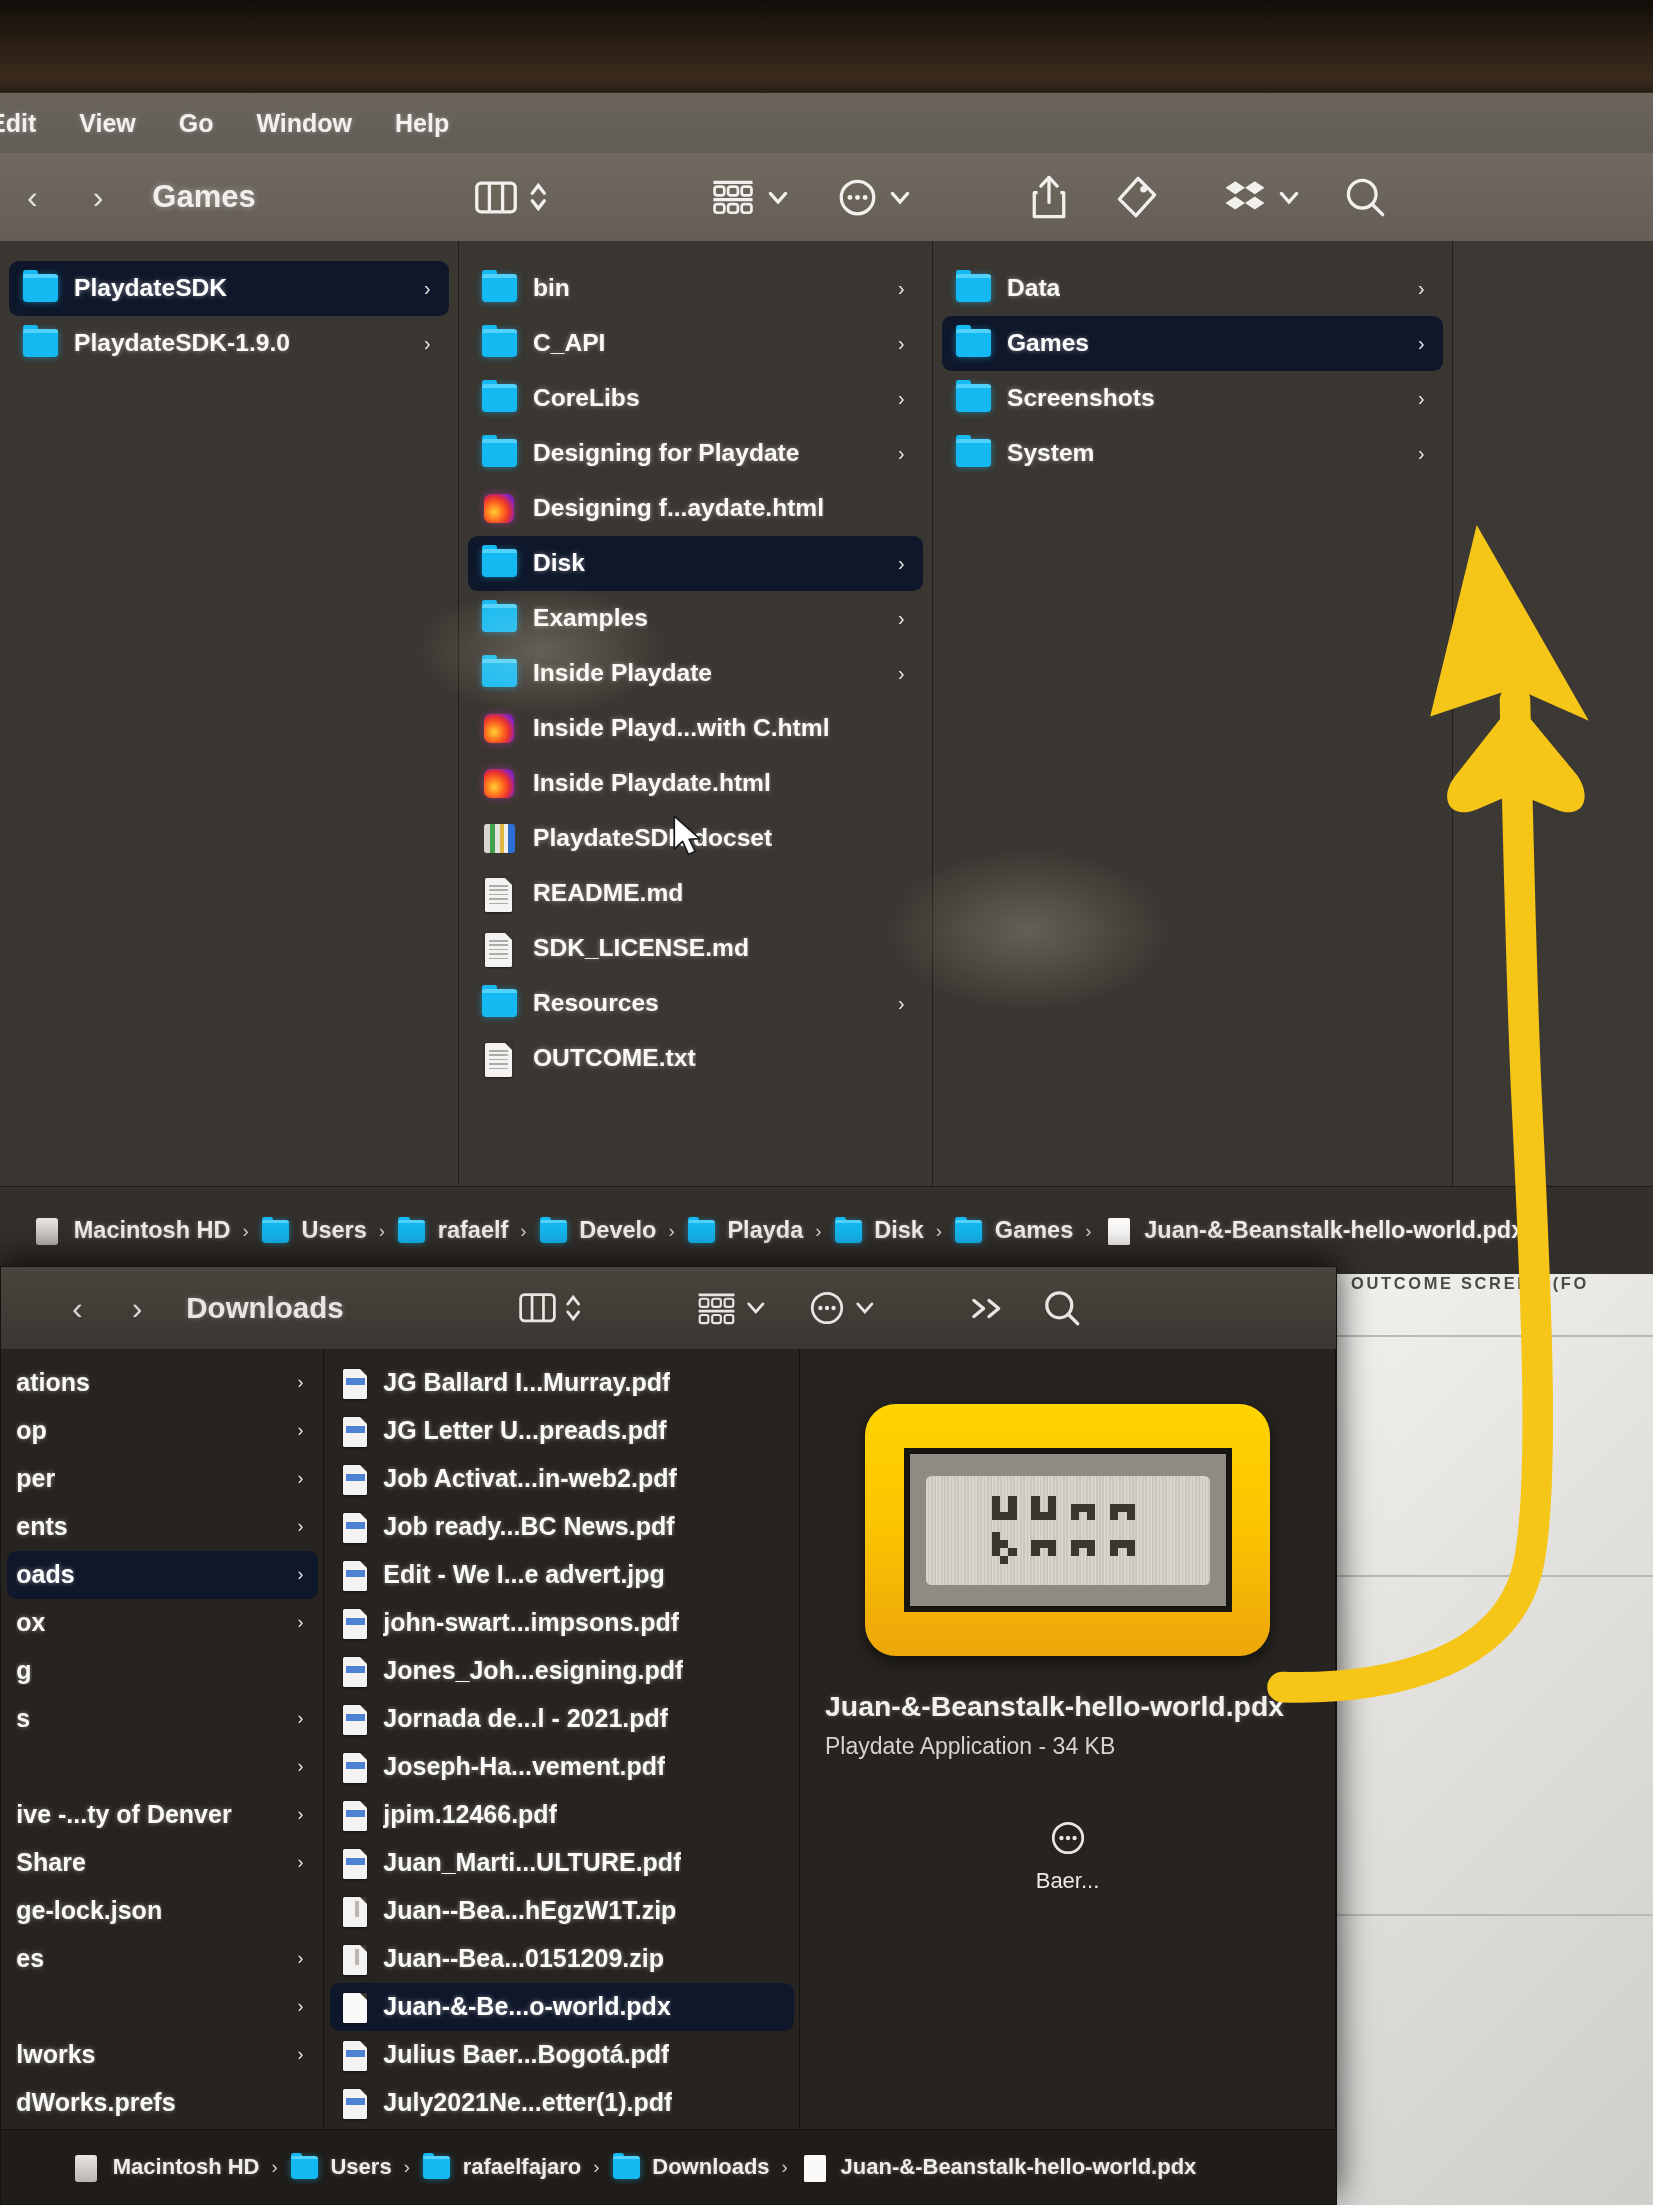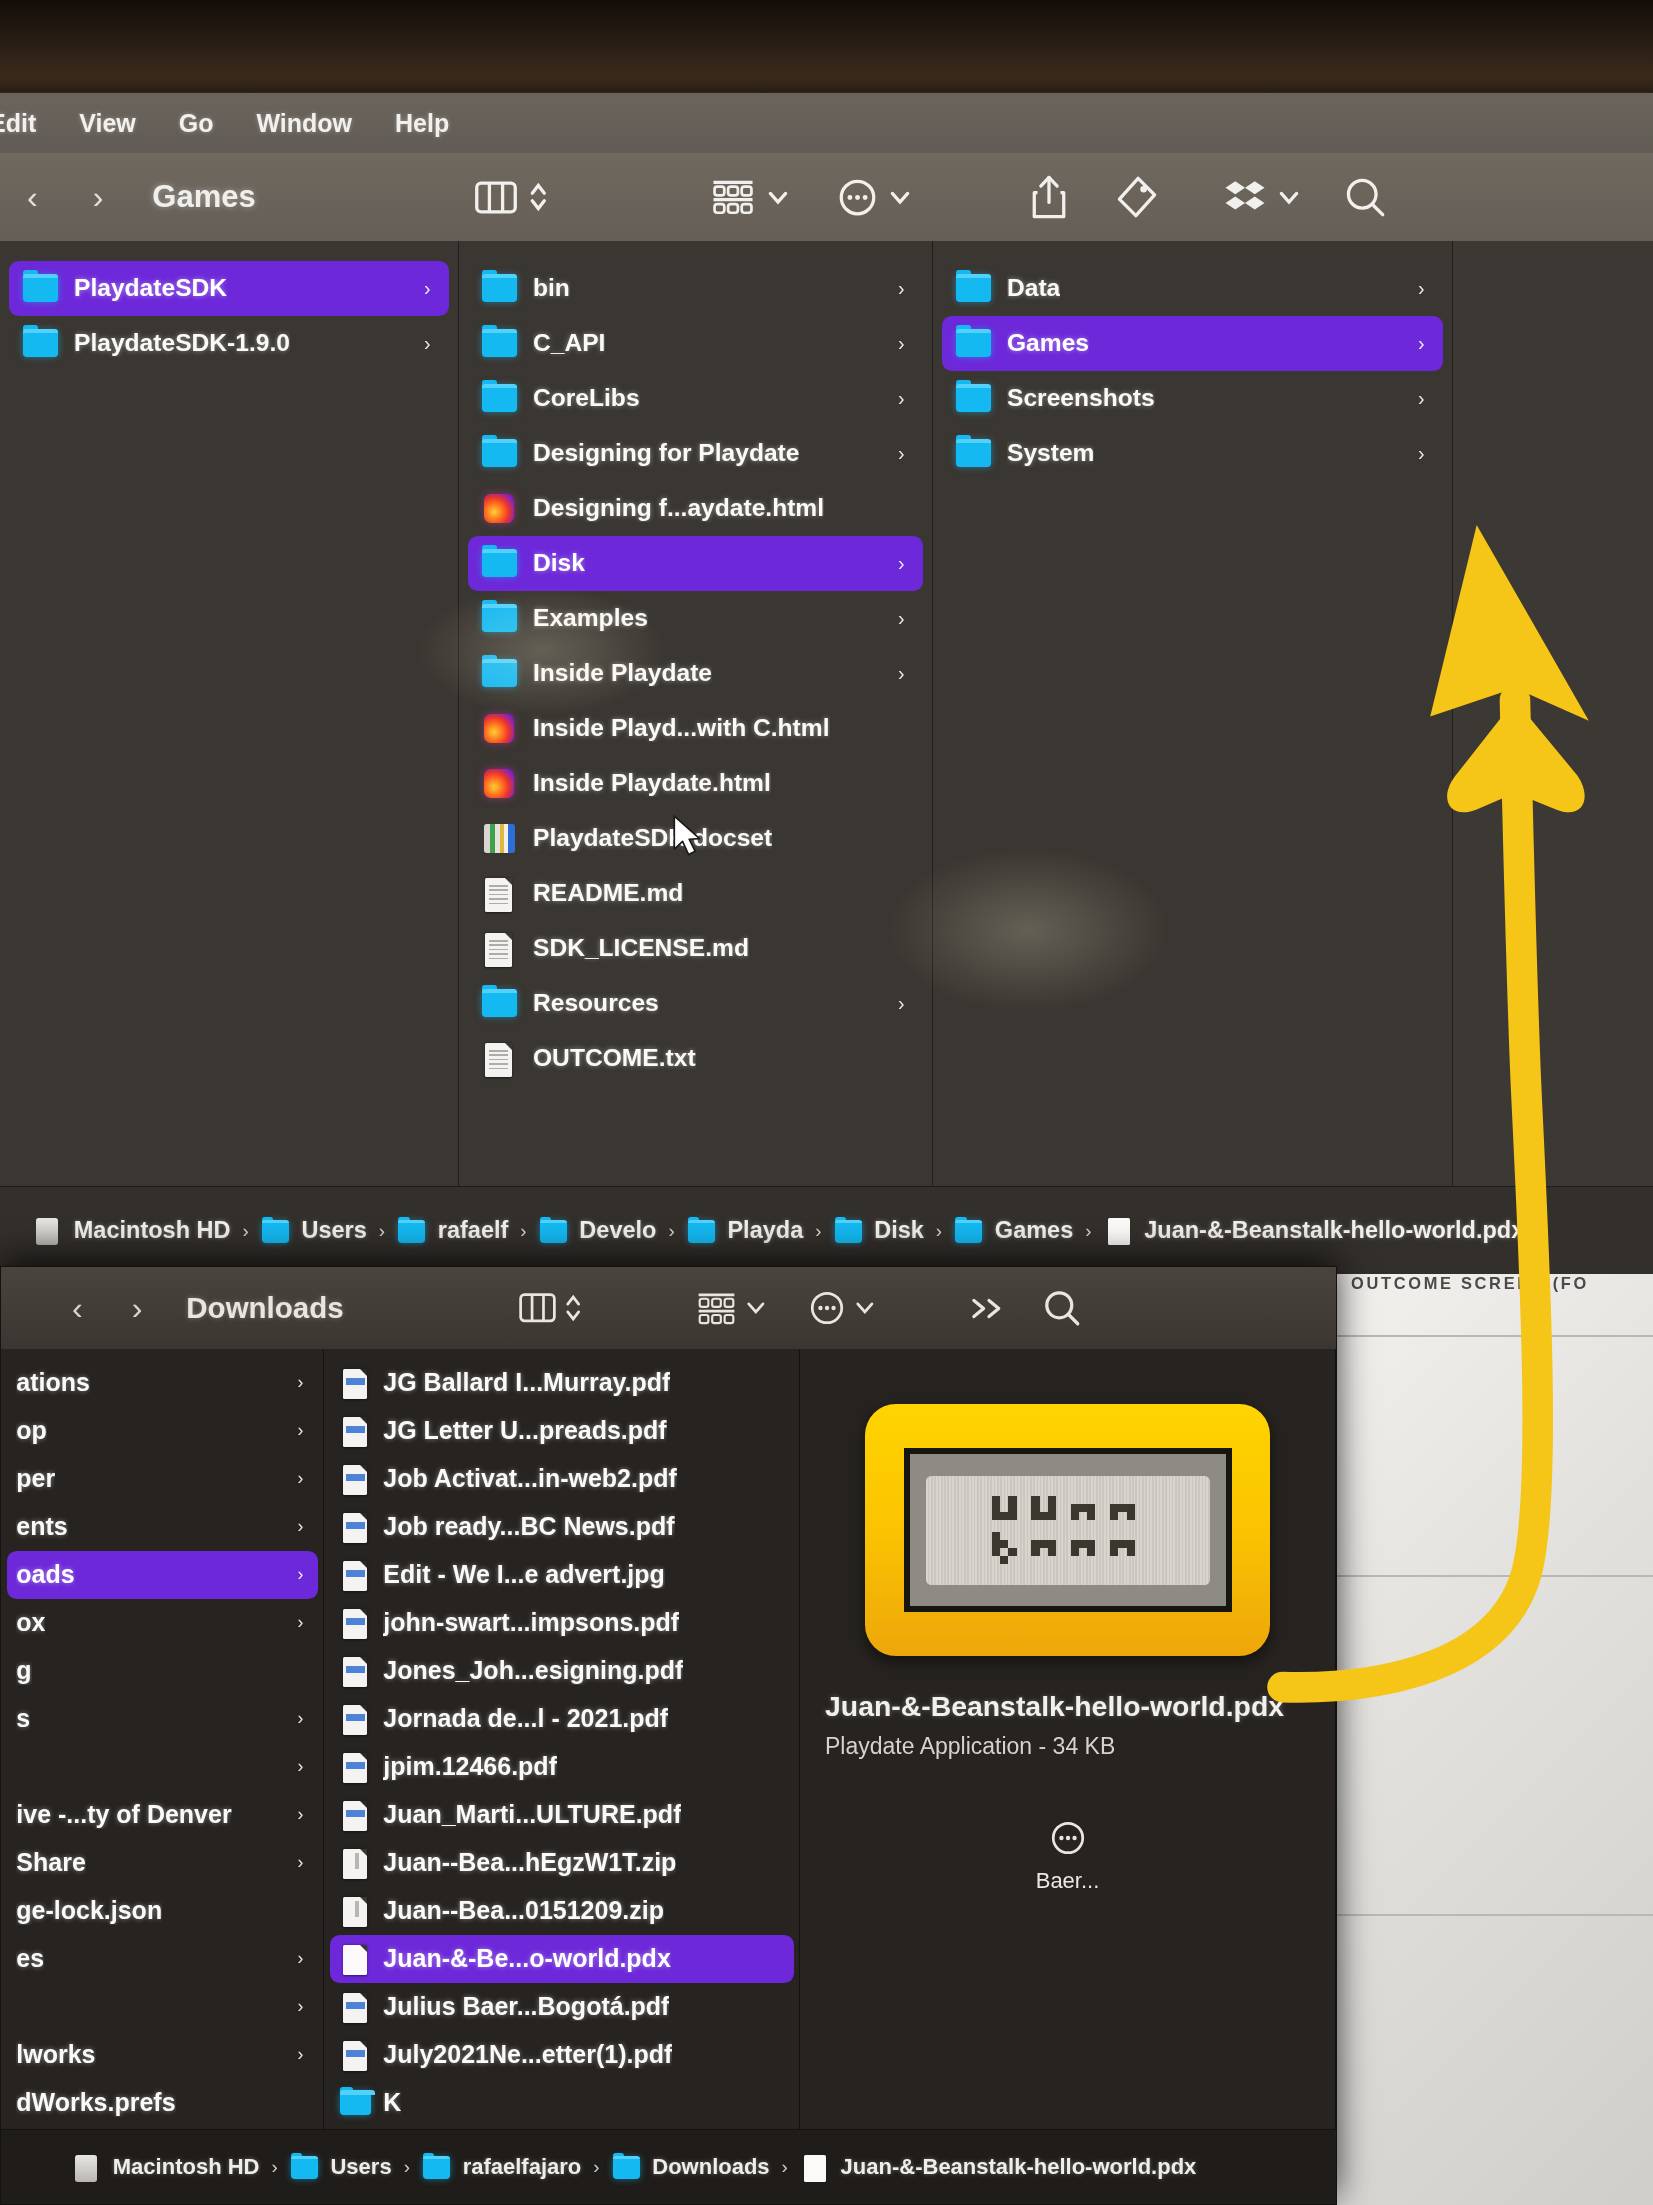--- a/index.html
+++ b/index.html
@@ -75,21 +75,21 @@
   .c1{ width:459px; } .c2{ width:474px; } .c3{ width:520px; } .c4{ width:201px; }
   .row {
     height:55px; display:flex; align-items:center; padding:0 16.4px 0 13px;
     border-radius:9.8px; margin:0 8.8px; position:relative; color:#fbfaf8;
   }
   .row .nm {
     font-size:24.6px; font-weight:600; white-space:nowrap; overflow:hidden;
     text-overflow:clip; text-shadow:0 0 4.9px rgba(255,255,255,.45);
   }
   .row .arw { position:absolute; right:18.6px; font-size:19.7px; font-weight:400; opacity:.92; }
-  .row.sel { background:#6d28d9; }
+  .row.sel { background:#0f172a; }
   .row.sel .nm { color:#ffffff; }
   .ic { width:38px; height:31px; margin-right:14.2px; flex:0 0 auto; position:relative; }
 
   
   .fold { position:absolute; left:1.1px; top:2.2px; width:35px; height:27px; background:#14b9f2;
           border-radius:3.3px 3.3px 3.8px 3.8px; box-shadow:0 0 7.7px rgba(20,185,242,.55); }
   .fold:before{ content:""; position:absolute; left:0; top:-4.9px; width:14.8px; height:6px;
           background:#14b9f2; border-radius:2.7px 2.7px 0 0; }
   .fold:after{ content:""; position:absolute; left:0; top:-1.1px; width:35px; height:4.4px;
           background:#52d2fb; border-radius:3.3px 3.3px 0 0; }
@@ -700,20 +700,26 @@
             <span class="ic">
               <span class="doc pdf"></span>
             </span>
             <span class="nm">Jones_Joh...esigning.pdf</span>
           </div>
           <div class="row">
             <span class="ic">
               <span class="doc pdf"></span>
             </span>
             <span class="nm">Jornada de...l - 2021.pdf</span>
+          </div>
+          <div class="row">
+            <span class="ic">
+              <span class="doc pdf"></span>
+            </span>
+            <span class="nm">Joseph-Ha...vement.pdf</span>
           </div>
           <div class="row">
             <span class="ic">
               <span class="doc pdf"></span>
             </span>
             <span class="nm">jpim.12466.pdf</span>
           </div>
           <div class="row">
             <span class="ic">
               <span class="doc pdf"></span>

